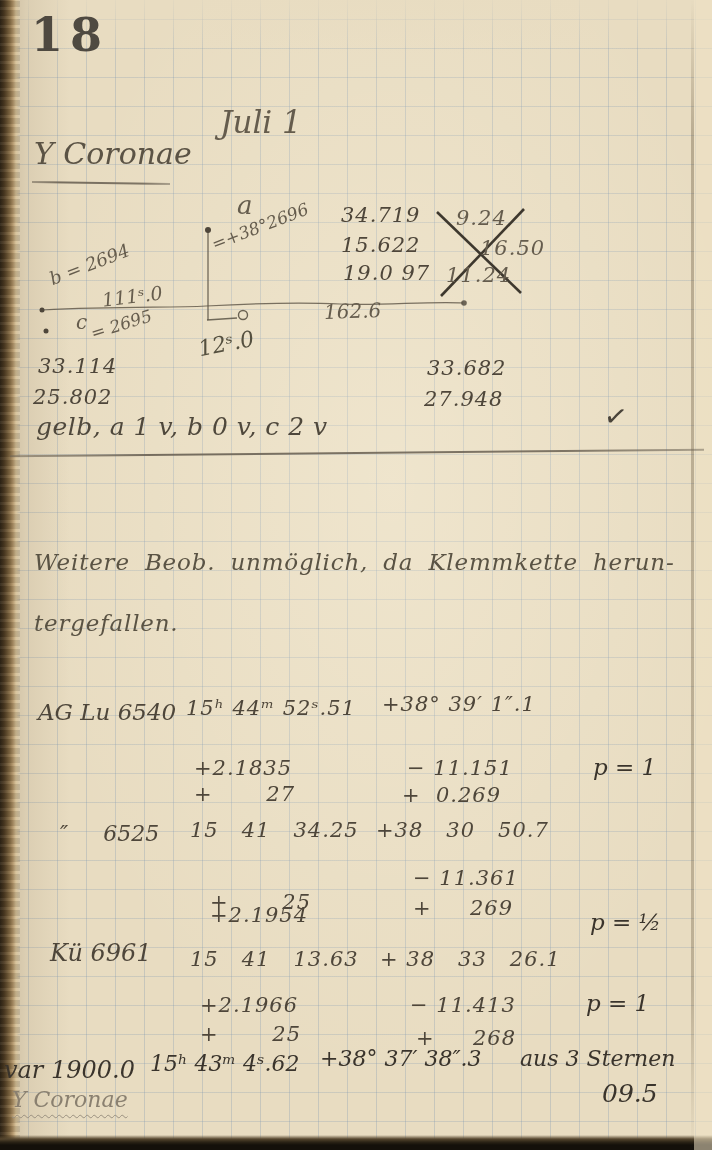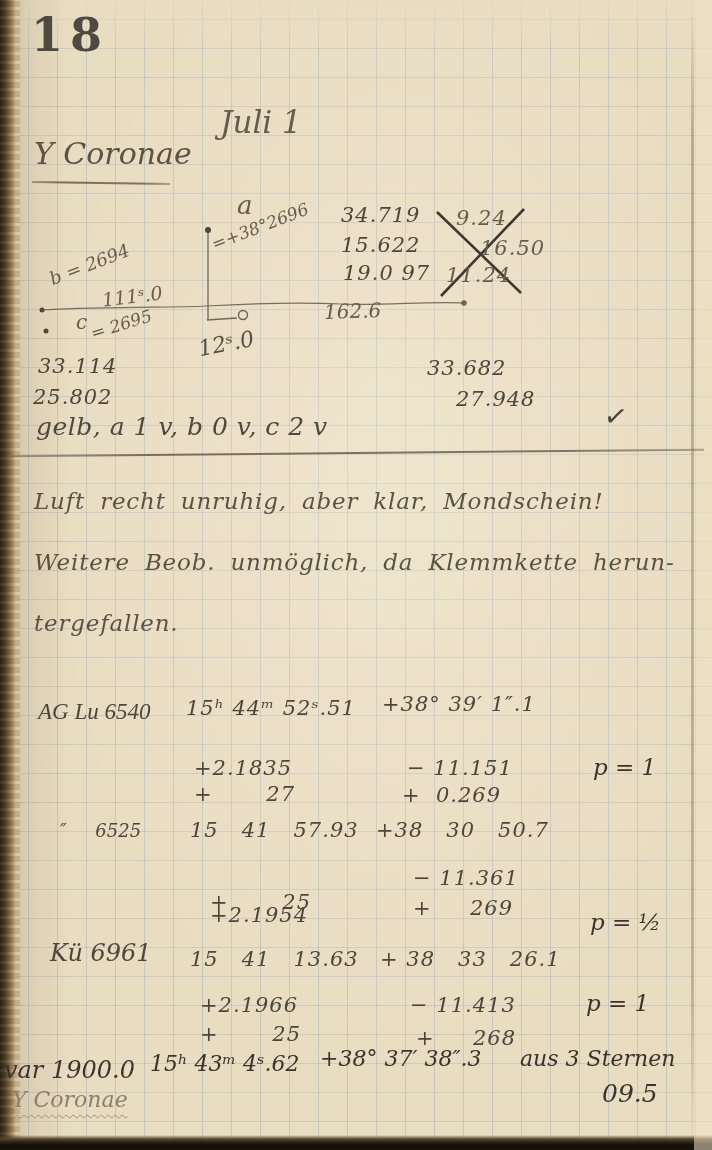--- a/index.html
+++ b/index.html
@@ -86,42 +86,41 @@
   <div class="hw num" style="left:341px;top:234px;">15.622</div>
   <div class="hw num" style="left:343px;top:262px;">19.0 97</div>
 
   <div class="hw num mid" style="left:456px;top:207px;">9.24</div>
   <div class="hw num mid" style="left:448px;top:237px;margin-left:32px;">16.50</div>
   <div class="hw num mid" style="left:446px;top:264px;">11.24</div>
 
   <div class="hw num" style="left:38px;top:355px;">33.114</div>
   <div class="hw num" style="left:33px;top:386px;">25.802</div>
   <div class="hw num" style="left:427px;top:357px;">33.682</div>
-  <div class="hw num" style="left:424px;top:388px;margin-left:32px;">27.948</div>
+  <div class="hw num" style="left:424px;top:388px;">27.948</div>
 
   <div class="hw" style="left:36px;top:414px;font-size:25px;color:#4f483c;letter-spacing:.5px;">gelb, a 1 v, b 0 v, c 2 v</div>
   <div class="hw" style="left:604px;top:402px;font-size:28px;font-style:normal;transform:rotate(9deg);color:#4a443a;font-family:'DejaVu Sans',sans-serif;">✓</div>
 
   <div class="stroke-line" style="left:10px;top:452px;width:694px;transform:rotate(-.55deg);"></div>
 
-  <div class="hw notes" style="left:34px;top:489px;">Luft recht unruhig, aber klar, Mondschein!</div>
   <div class="hw notes" style="left:34px;top:611px;">tergefallen.</div>
   <div class="hw notes" style="left:34px;top:550px;">Weitere Beob. unmöglich, da Klemmkette herun-</div>
 
-  <div class="hw" style="left:38px;top:700px;font-size:23px;font-family:Liberation Serif, serif;">AG Lu 6540</div>
+  <div class="hw" style="left:38px;top:700px;font-size:23px;">AG Lu 6540</div>
   <div class="hw num" style="left:186px;top:697px;">15ʰ 44ᵐ 52ˢ.51</div>
   <div class="hw num" style="left:382px;top:693px;">+38° 39′ 1″.1</div>
   <div class="hw num" style="left:194px;top:757px;">+2.1835</div>
   <div class="hw num" style="left:194px;top:783px;">+       27</div>
   <div class="hw num" style="left:407px;top:757px;">− 11.151</div>
   <div class="hw num" style="left:402px;top:784px;">+  0.269</div>
   <div class="hw dark" style="left:593px;top:755px;font-size:23px;">p = 1</div>
 
-  <div class="hw" style="left:60px;top:822px;font-size:18px;">″     6525</div>
-  <div class="hw num" style="left:190px;top:819px;">15   41   57.93</div>
+  <div class="hw" style="left:60px;top:822px;font-size:22px;">″     6525</div>
+  <div class="hw num" style="left:190px;top:819px;">15   41   34.25</div>
   <div class="hw num" style="left:376px;top:819px;">+38   30   50.7</div>
   <div class="hw num" style="left:210px;top:868px;margin-top:36px;">+2.1954</div>
   <div class="hw num" style="left:210px;top:891px;">+       25</div>
   <div class="hw num" style="left:413px;top:867px;">− 11.361</div>
   <div class="hw num" style="left:413px;top:897px;">+     269</div>
   <div class="hw dark" style="left:590px;top:864px;font-size:23px;margin-top:46px;">p = ½</div>
 
   <div class="hw" style="left:50px;top:941px;font-size:24px;">Kü 6961</div>
   <div class="hw num" style="left:190px;top:948px;">15   41   13.63</div>
   <div class="hw num" style="left:380px;top:948px;">+ 38   33   26.1</div>

